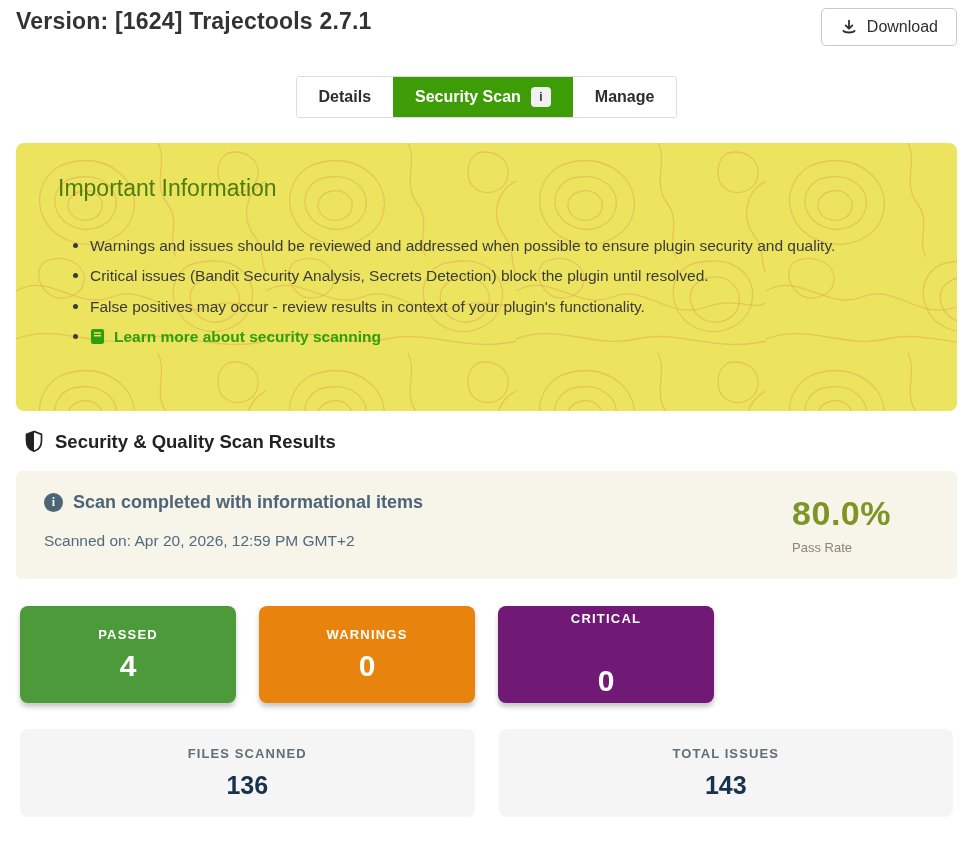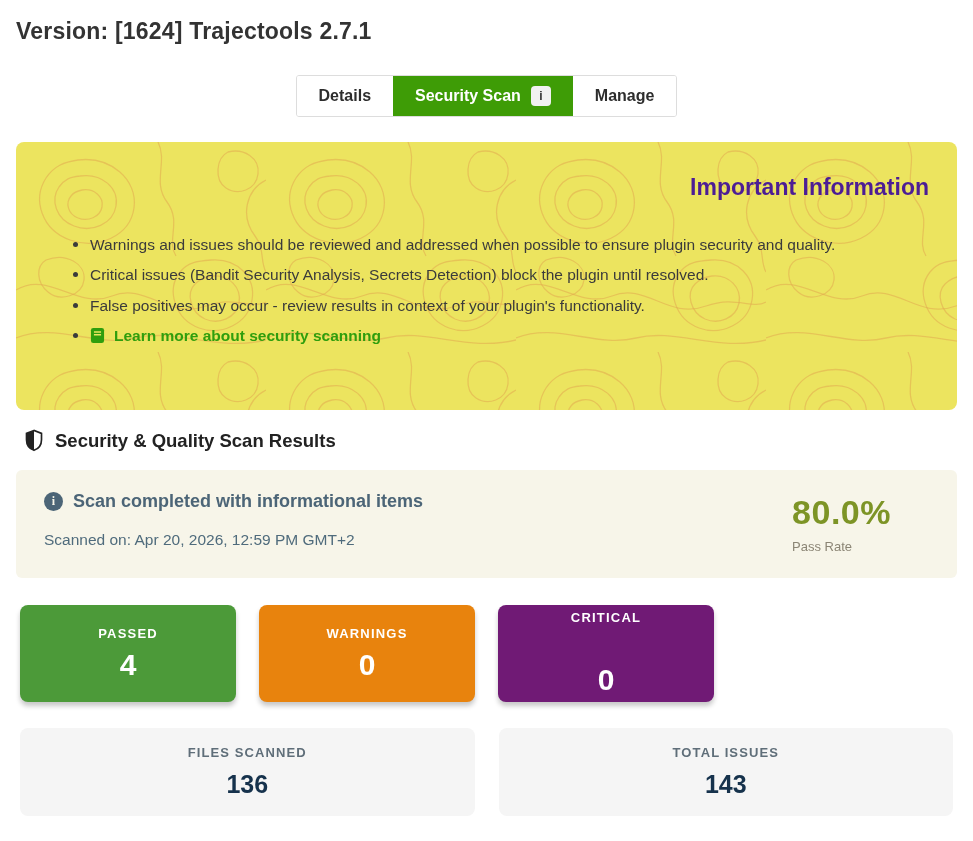--- a/index.html
+++ b/index.html
@@ -8,21 +8,21 @@
     width: 973px; height: 841px;
     font-family: "Liberation Sans", sans-serif;
     color: #333;
     padding: 0 16px;
     overflow: hidden;
   }
 
   
   .header-row {
     display: flex; justify-content: space-between; align-items: flex-start;
-    padding-top: 18px;
+    padding-top: 8px;
   }
   .page-title { font-size: 23px; font-weight: 700; color: #333; letter-spacing: .2px; }
   .download-btn {
     display: flex; align-items: center; gap: 9px;
     background: #fff; border: 1px solid #c9c9c9; border-radius: 5px;
     padding: 9px 18px; font-size: 16px; font-weight: 500; color: #2d2d2d;
     cursor: pointer; font-family: inherit;
   }
 
   
@@ -45,21 +45,21 @@
 
   
   .info-box {
     position: relative; margin-top: 25px;
     background: #ece45f; border-radius: 8px;
     padding: 28px 28px 30px 28px; overflow: hidden;
     min-height: 268px;
   }
   .contours { position: absolute; inset: 0; width: 100%; height: 100%; }
   .info-content { position: relative; }
-  .info-title { font-size: 23px; font-weight: 700; color: #4c1d95; margin: 4px 0 34px 14px; text-align: right; }
+  .info-title { font-size: 23px; font-weight: 400; color: #4d7c0f; margin: 4px 0 34px 14px; }
   .info-list { list-style: none; margin-left: 46px; }
   .info-list li {
     position: relative; font-size: 15.5px; color: #3b3b3b;
     margin-bottom: 11px; line-height: 1.25;
   }
   .info-list li::before {
     content: ""; position: absolute; left: -17px; top: 7px;
     width: 5px; height: 5px; border-radius: 50%; background: #3b3b3b;
   }
   .learn-item { margin-top: 7px; }
@@ -121,20 +121,30 @@
     gap: 10px;
   }
   .total-label { font-size: 13px; font-weight: 700; letter-spacing: 1.1px; color: #5f6e79; }
   .total-value { font-size: 25px; font-weight: 700; color: #16324c; }
 </style>
 </head>
 <body>
 
 <div class="header-row">
   <h1 class="page-title">Version: [1624] Trajectools 2.7.1</h1>
+  <button class="download-btn">
+    <span style="display:flex;">
+      <svg width="18" height="18" viewBox="0 0 24 24" fill="none" stroke="#2d2d2d" stroke-width="2.4" stroke-linecap="round" stroke-linejoin="round">
+        <path d="M12 3.5 v10"></path>
+        <path d="M7.5 9.8 L12 14.3 l4.5 -4.5"></path>
+        <path d="M4.5 17.2 c2.5 2.8 12.5 2.8 15 0"></path>
+      </svg>
+    </span>
+    <span>Download</span>
+  </button>
 </div>
 
 <div class="tabs-wrap">
   <div class="tabs">
     <div class="tab">
       <span>Details</span>
     </div>
     <div class="tab active">
       <span>Security Scan</span>
       <span class="tab-badge">i</span>

